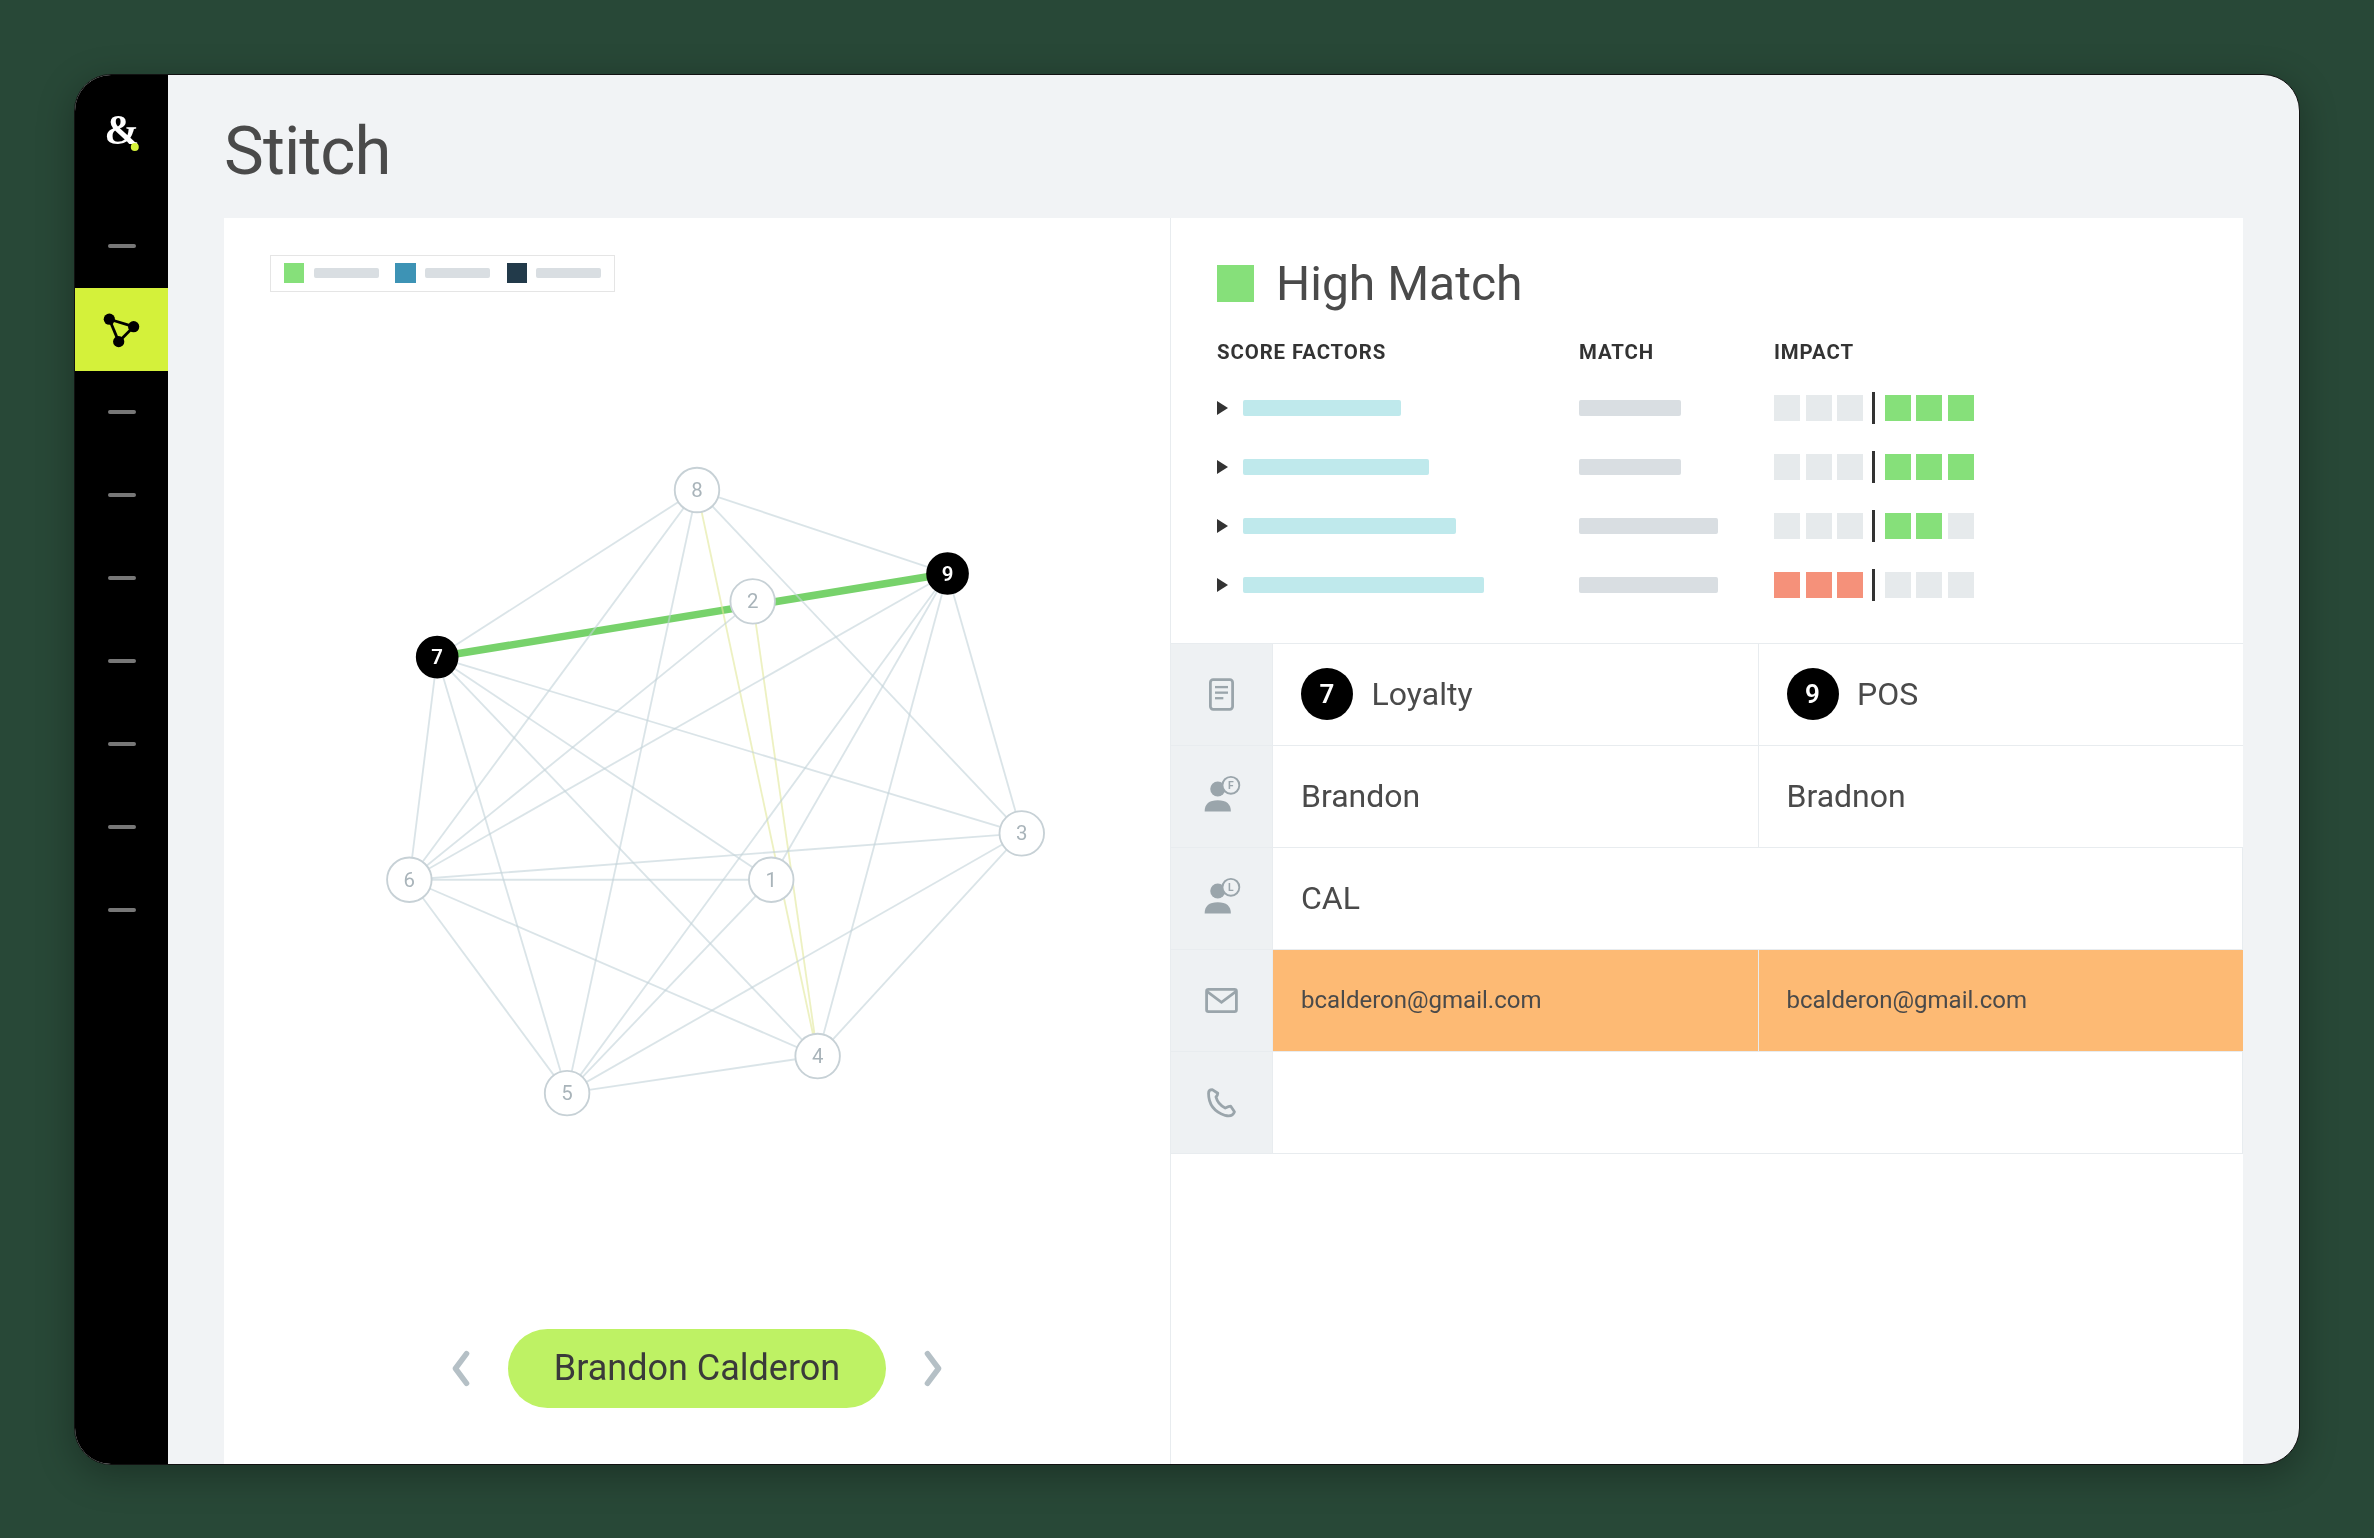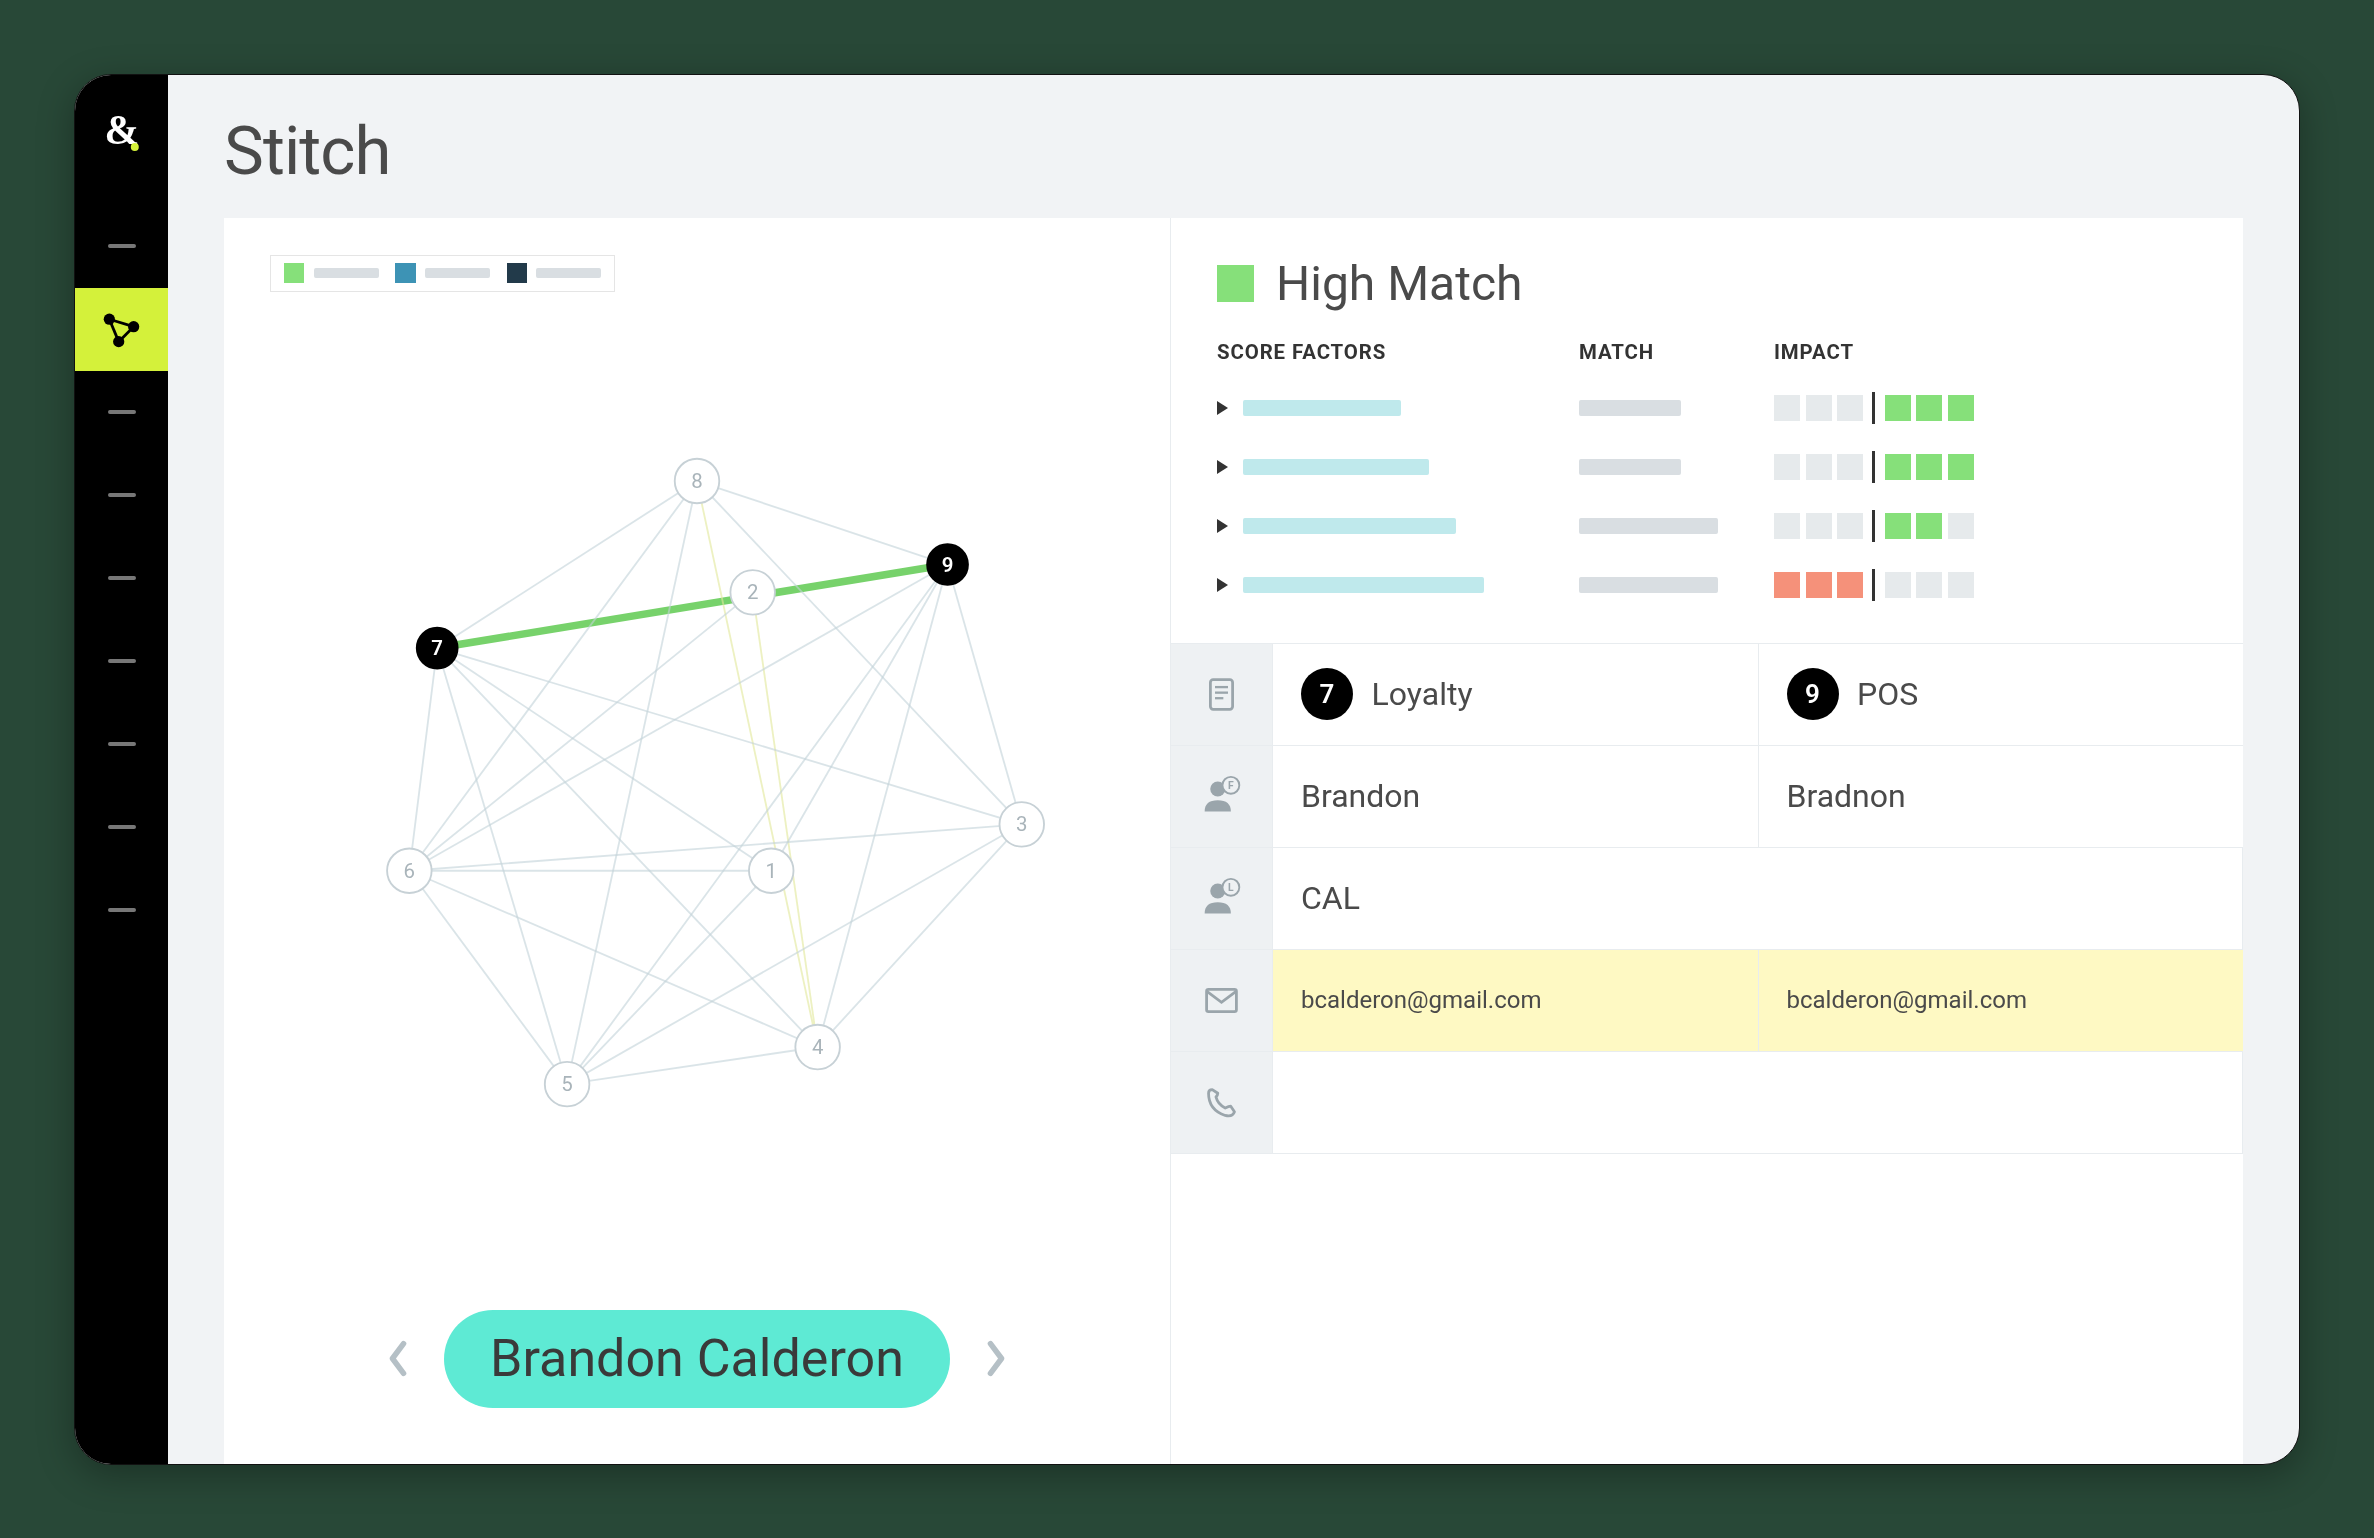--- a/index.html
+++ b/index.html
@@ -122,23 +122,23 @@
     gap: 28px;
     padding: 9.3px 0 18.6px 0;
   }
   .nav-arrow {
     width: 37px; height: 37px;
     display:flex;align-items:center;justify-content:center;
     color: #b5c0c6;
     cursor: pointer;
   }
   .name-pill {
-    background: #5eead4;
+    background: #bef264;
     color: #3a3a3a;
-    font-size: 52px;
+    font-size: 36px;
     padding: 18.6px 46px;
     border-radius: 93px;
   }
   
   .details-panel {
     flex: 1;
     background: #fff;
     border-left: 1.9px solid #e8ecef;
     display: flex;
     flex-direction: column;
@@ -189,21 +189,21 @@
     border-top: 1.9px solid #e8ecef;
     flex: 1;
     display: flex;
     flex-direction: column;
   }
   .compare-row {
     display: flex;
     border-bottom: 1.9px solid #e8ecef;
     min-height: 102px;
   }
-  .compare-row.hl .cell-a, .compare-row.hl .cell-b { background: #fef9c3; }
+  .compare-row.hl .cell-a, .compare-row.hl .cell-b { background: #fdba74; }
   .cell-icon {
     width: 102px;
     background: #eef1f3;
     border-right: 1.9px solid #e8ecef;
     display: flex;
     align-items: center;
     justify-content: center;
     color: #9aa5ab;
   }
   .cell-a, .cell-b {

